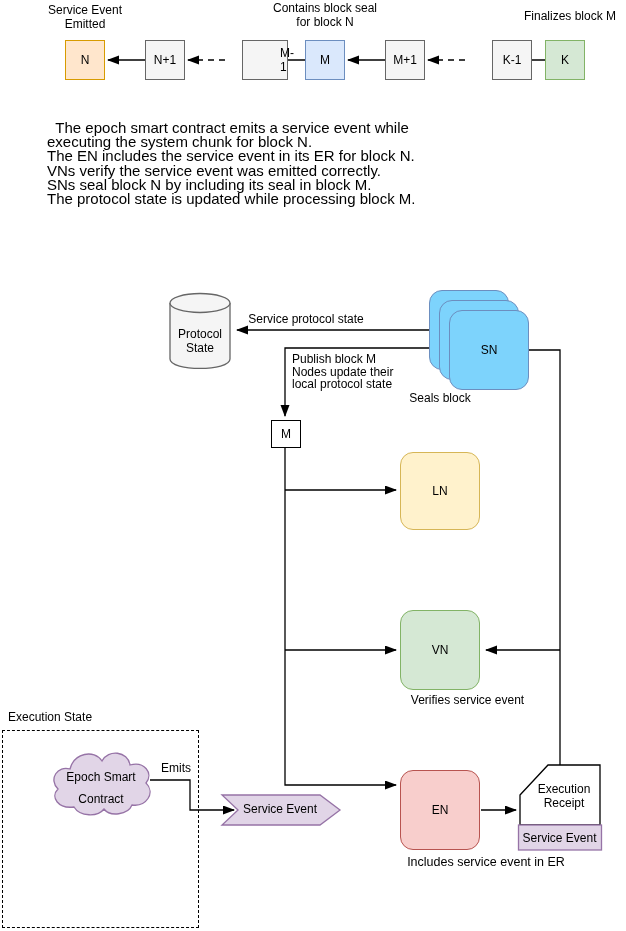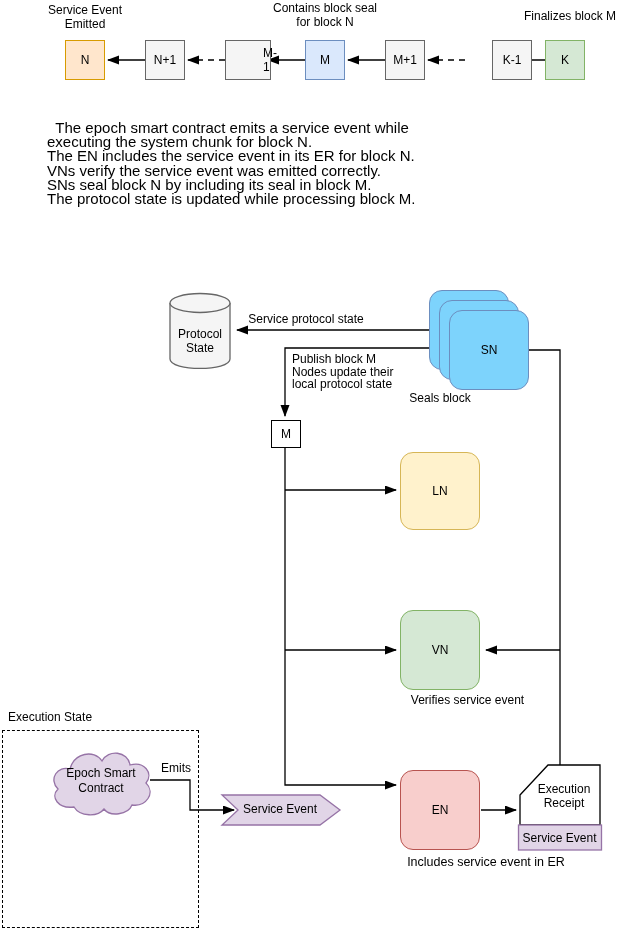--- a/index.html
+++ b/index.html
@@ -93,21 +93,21 @@
   </svg>
 
   <div class="lbl ctr" style="left:25px;top:4px;width:120px;">Service Event
 Emitted</div>
   <div class="lbl ctr" style="left:265px;top:2px;width:120px;">Contains block seal
 for block N</div>
   <div class="lbl ctr" style="left:510px;top:10px;width:120px;">Finalizes block M</div>
 
   <div class="blk orange" style="left:65px;">N</div>
   <div class="blk gray" style="left:145px;">N+1</div>
-  <div class="blk gray" style="left:225px;padding-left:44px;">M-1</div>
+  <div class="blk gray" style="left:242px;padding-left:44px;">M-1</div>
   <div class="blk blue" style="left:305px;">M</div>
   <div class="blk gray" style="left:385px;">M+1</div>
   <div class="blk gray" style="left:465px;margin-left:27px;">K-1</div>
   <div class="blk green" style="left:545px;">K</div>
 
   <div class="desc">  The epoch smart contract emits a service event while
 executing the system chunk for block N.
 The EN includes the service event in its ER for block N.
 VNs verify the service event was emitted correctly.
 SNs seal block N by including its seal in block M.
@@ -133,19 +133,19 @@
   <div class="lbl ctr" style="left:405px;top:694px;width:125px;">Verifies service event</div>
   <div class="node red" style="left:400px;top:770px;height:80px;">EN</div>
   <div class="lbl ctr" style="left:398px;top:856px;width:176px;font-size:12.5px;">Includes service event in ER</div>
 
   <div class="lbl ctr" style="left:528px;top:782px;width:72px;line-height:14px;">Execution
 Receipt</div>
   <div class="band-lbl">Service Event</div>
 
   <div class="lbl" style="left:8px;top:711px;">Execution State</div>
   <div class="exec-state"></div>
-  <div class="lbl ctr" style="left:53px;top:766px;width:96px;line-height:15px;">Epoch Smart
+  <div class="lbl ctr" style="left:53px;top:766px;width:96px;line-height:22px;">Epoch Smart
 Contract</div>
   <div class="lbl ctr" style="left:156px;top:762px;width:40px;">Emits</div>
 
   <div class="lbl ctr" style="left:237px;top:803px;width:86px;">Service Event</div>
 
 </div>
 
 </body></html>

